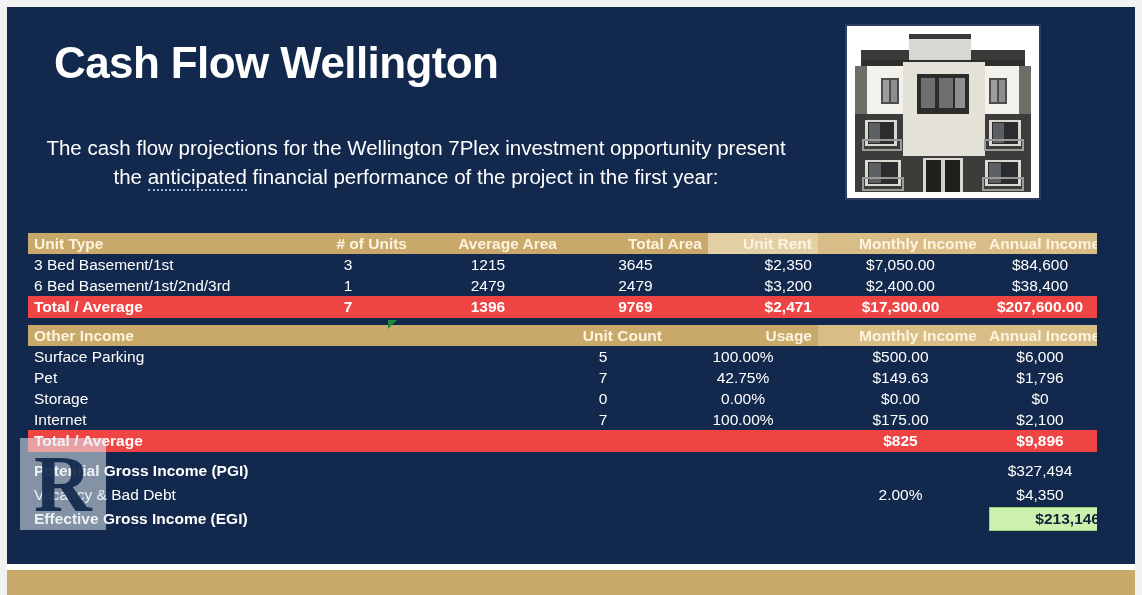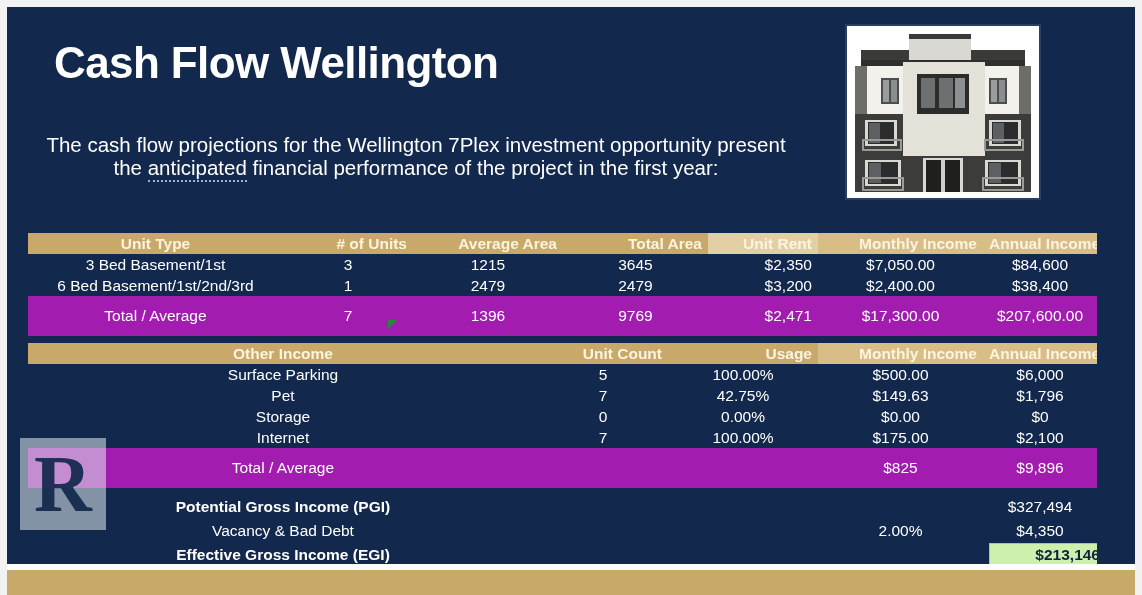--- a/index.html
+++ b/index.html
@@ -62,21 +62,21 @@
     white-space: nowrap;
     z-index: 10;
   }
 
   
   #intro {
     position: absolute;
     left: 46px; top: 133px;
     width: 740px;
     font-size: 20.5px;
-    line-height: 23px;
+    line-height: 29px;
     color: #ffffff;
     text-align: center;
     z-index: 10;
   }
   .dotted-underline {
     border-bottom: 2px dotted #9fb4d4;
     padding-bottom: 1px;
   }
 
   
@@ -128,39 +128,39 @@
     background: #e3cfa4;
   }
 
   tr.datarow td {
     height: 21px;
     line-height: 21px;
     background: transparent;
   }
 
   tr.totalrow td {
-    height: 40px;
+    height: 22px;
     line-height: 22px;
-    background: #a21caf;
-    font-weight: normal;
+    background: #ef4444;
+    font-weight: bold;
   }
 
   tr.blankrow td {
     height: 7px;
     line-height: 7px;
   }
 
   tr.summary td {
     height: 24px;
     line-height: 24px;
     margin-left: 36px;
   }
   tr.summary td.bold-label { font-weight: bold; }
 
-  .ta-l { text-align: center; }
+  .ta-l { text-align: left; }
   .ta-r { text-align: right; }
   .ta-c { text-align: center; }
 
   .egi-box {
     display: inline-block;
     background: #ccf0ad;
     color: #11223d;
     font-weight: bold;
     border: 1px solid #9bcf7a;
     padding: 1px 10px 1px 0;

